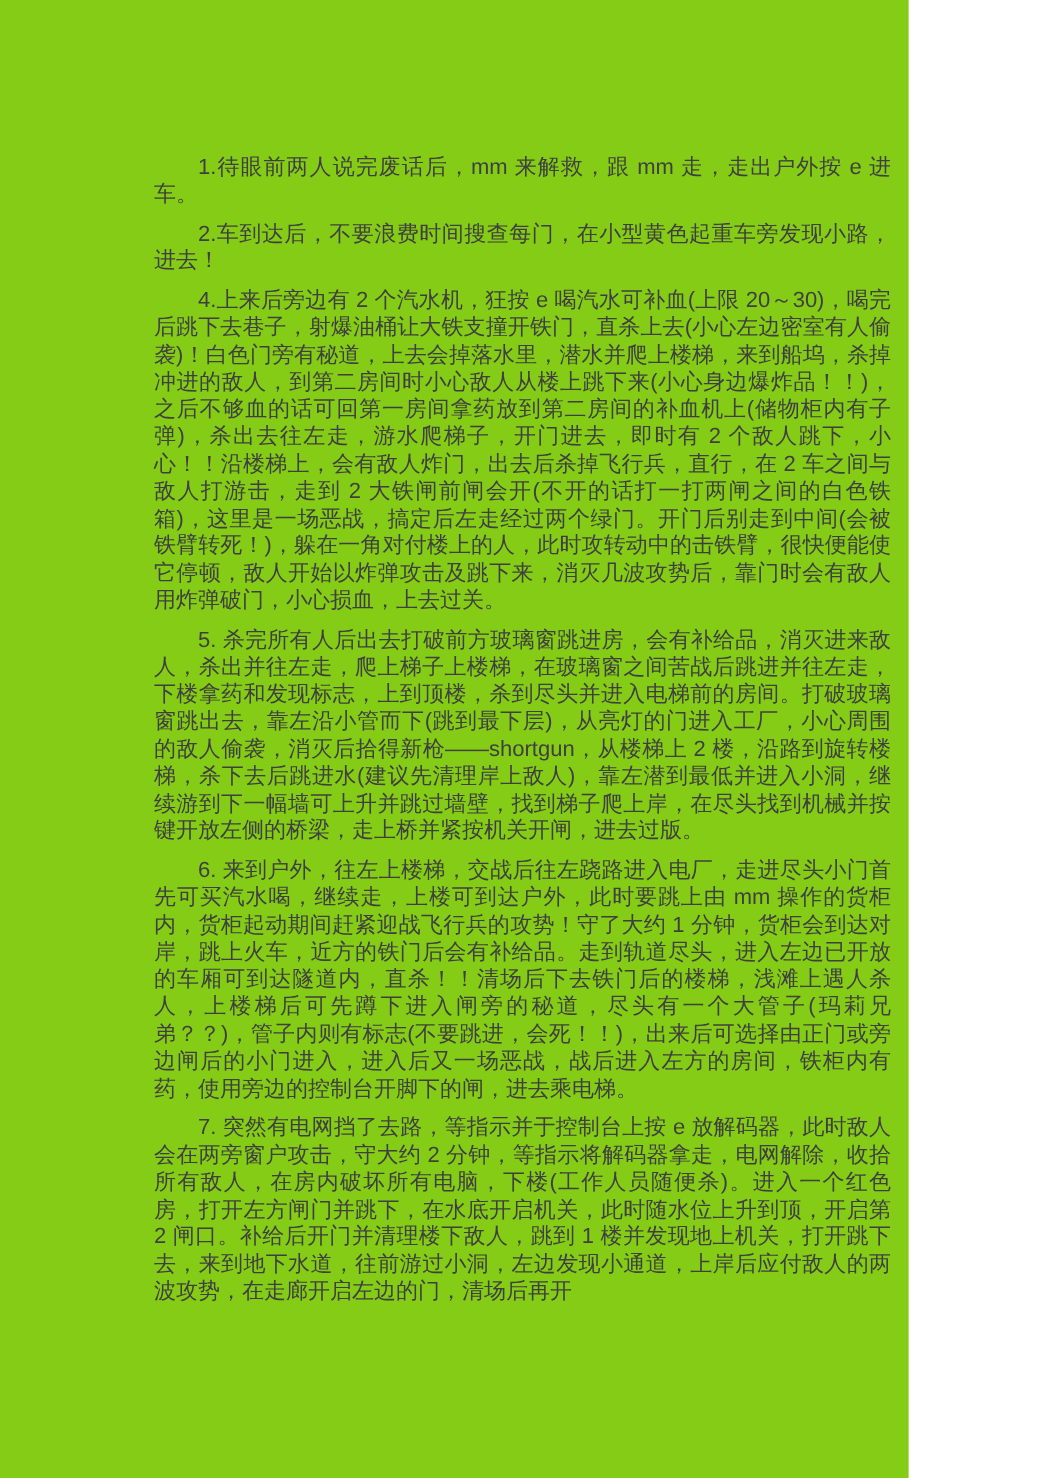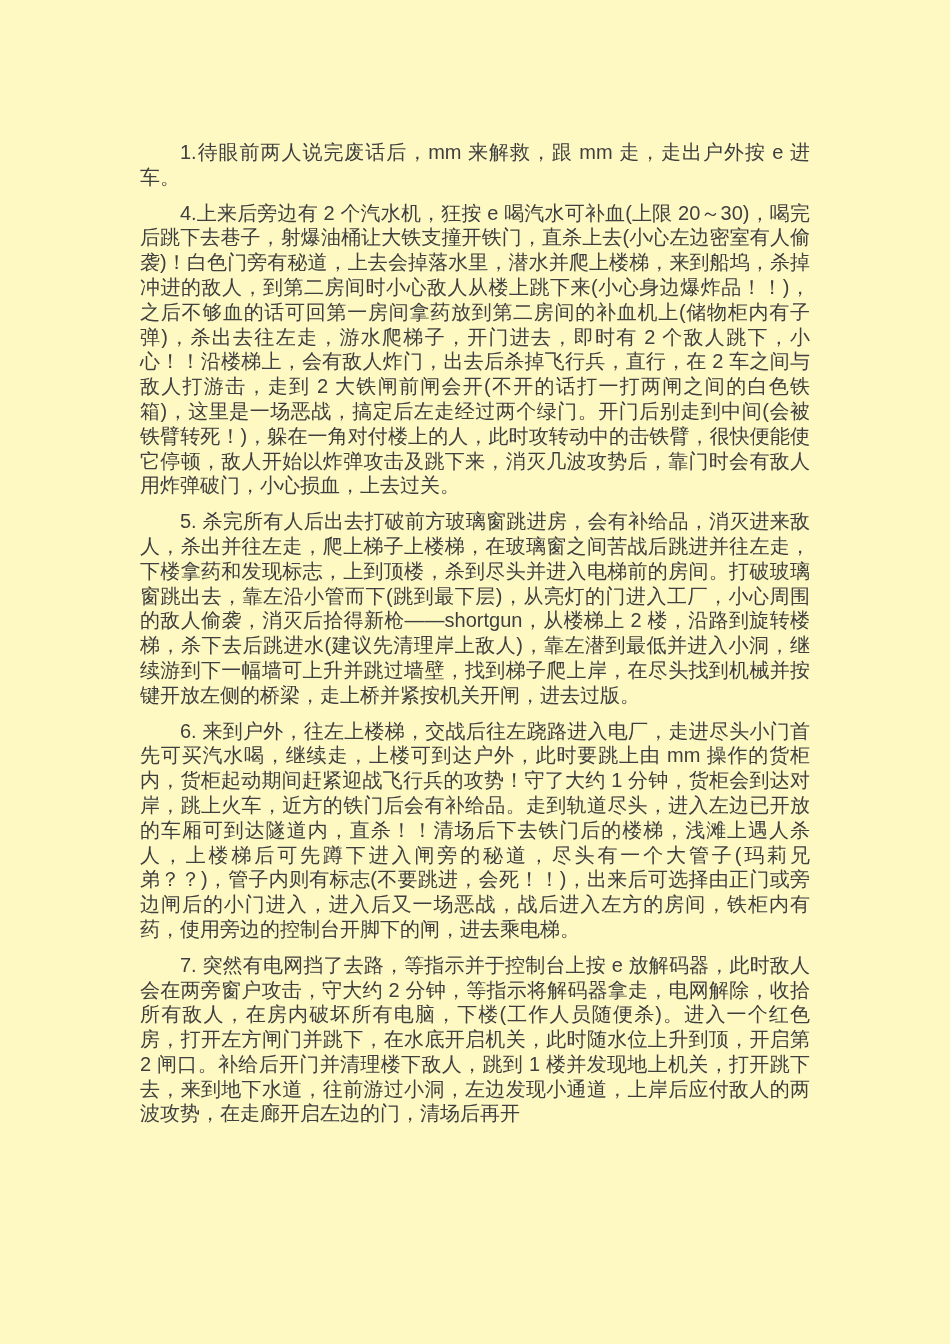--- a/index.html
+++ b/index.html
@@ -2,23 +2,23 @@
 <html><head>
 <meta charset="utf-8">
 <style>
   html, body {
     margin: 0;
     padding: 0;
     background: #ffffff;
   }
   .page {
     position: relative;
-    width: 950px;
+    width: 826px;
     height: 1344px;
-    background: #fef9c3;
+    background: #84cc16;
     overflow: hidden;
     font-family: "Liberation Sans", "DejaVu Sans", sans-serif;
   }
   .doc-content {
     box-sizing: border-box;
     padding: 140px 140px 0 140px;
     width: 950px;
   }
   .doc-content p {
     margin: 0 0 11px 0;
@@ -30,18 +30,19 @@
     text-indent: 2em;
     word-break: break-all;
   }
 </style>
 </head>
 <body>
 
 <div class="page">
   <div class="doc-content">
     <p>1.待眼前两人说完废话后，mm 来解救，跟 mm 走，走出户外按 e 进车。</p>
+    <p>2.车到达后，不要浪费时间搜查每门，在小型黄色起重车旁发现小路，进去！</p>
     <p>4.上来后旁边有 2 个汽水机，狂按 e 喝汽水可补血(上限 20～30)，喝完后跳下去巷子，射爆油桶让大铁支撞开铁门，直杀上去(小心左边密室有人偷袭)！白色门旁有秘道，上去会掉落水里，潜水并爬上楼梯，来到船坞，杀掉冲进的敌人，到第二房间时小心敌人从楼上跳下来(小心身边爆炸品！！)，之后不够血的话可回第一房间拿药放到第二房间的补血机上(储物柜内有子弹)，杀出去往左走，游水爬梯子，开门进去，即时有 2 个敌人跳下，小心！！沿楼梯上，会有敌人炸门，出去后杀掉飞行兵，直行，在 2 车之间与敌人打游击，走到 2 大铁闸前闸会开(不开的话打一打两闸之间的白色铁箱)，这里是一场恶战，搞定后左走经过两个绿门。开门后别走到中间(会被铁臂转死！)，躲在一角对付楼上的人，此时攻转动中的击铁臂，很快便能使它停顿，敌人开始以炸弹攻击及跳下来，消灭几波攻势后，靠门时会有敌人用炸弹破门，小心损血，上去过关。</p>
     <p>5. 杀完所有人后出去打破前方玻璃窗跳进房，会有补给品，消灭进来敌人，杀出并往左走，爬上梯子上楼梯，在玻璃窗之间苦战后跳进并往左走，下楼拿药和发现标志，上到顶楼，杀到尽头并进入电梯前的房间。打破玻璃窗跳出去，靠左沿小管而下(跳到最下层)，从亮灯的门进入工厂，小心周围的敌人偷袭，消灭后拾得新枪——shortgun，从楼梯上 2 楼，沿路到旋转楼梯，杀下去后跳进水(建议先清理岸上敌人)，靠左潜到最低并进入小洞，继续游到下一幅墙可上升并跳过墙壁，找到梯子爬上岸，在尽头找到机械并按键开放左侧的桥梁，走上桥并紧按机关开闸，进去过版。</p>
     <p>6. 来到户外，往左上楼梯，交战后往左跷路进入电厂，走进尽头小门首先可买汽水喝，继续走，上楼可到达户外，此时要跳上由 mm 操作的货柜内，货柜起动期间赶紧迎战飞行兵的攻势！守了大约 1 分钟，货柜会到达对岸，跳上火车，近方的铁门后会有补给品。走到轨道尽头，进入左边已开放的车厢可到达隧道内，直杀！！清场后下去铁门后的楼梯，浅滩上遇人杀人，上楼梯后可先蹲下进入闸旁的秘道，尽头有一个大管子(玛莉兄弟？？)，管子内则有标志(不要跳进，会死！！)，出来后可选择由正门或旁边闸后的小门进入，进入后又一场恶战，战后进入左方的房间，铁柜内有药，使用旁边的控制台开脚下的闸，进去乘电梯。</p>
     <p>7. 突然有电网挡了去路，等指示并于控制台上按 e 放解码器，此时敌人会在两旁窗户攻击，守大约 2 分钟，等指示将解码器拿走，电网解除，收拾所有敌人，在房内破坏所有电脑，下楼(工作人员随便杀)。进入一个红色房，打开左方闸门并跳下，在水底开启机关，此时随水位上升到顶，开启第 2 闸口。补给后开门并清理楼下敌人，跳到 1 楼并发现地上机关，打开跳下去，来到地下水道，往前游过小洞，左边发现小通道，上岸后应付敌人的两波攻势，在走廊开启左边的门，清场后再开</p>
   </div>
 </div>
 
 </body></html>

